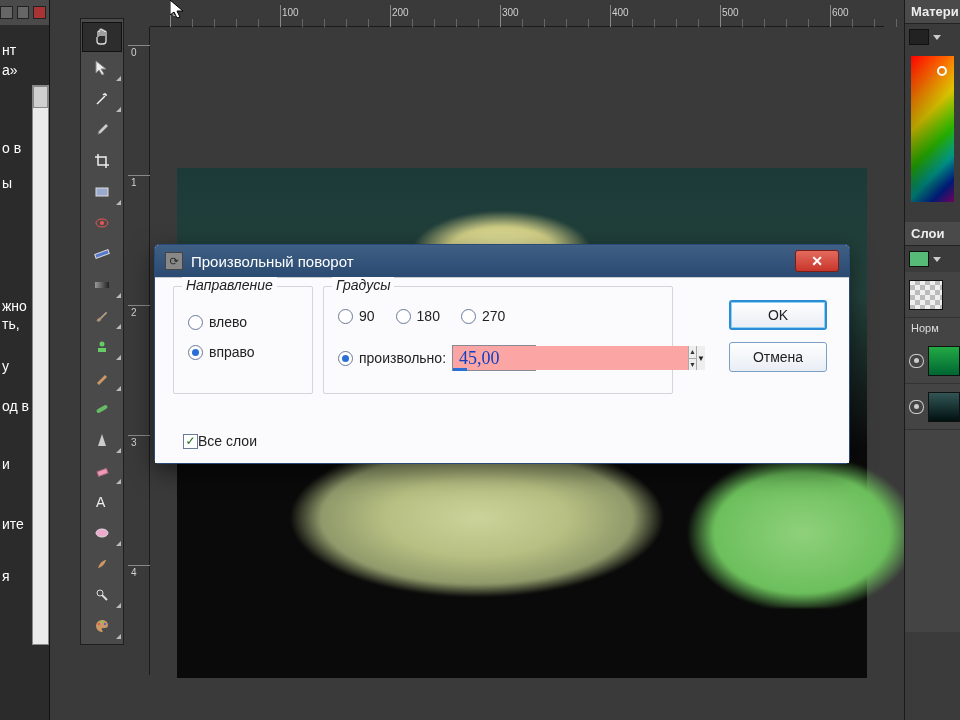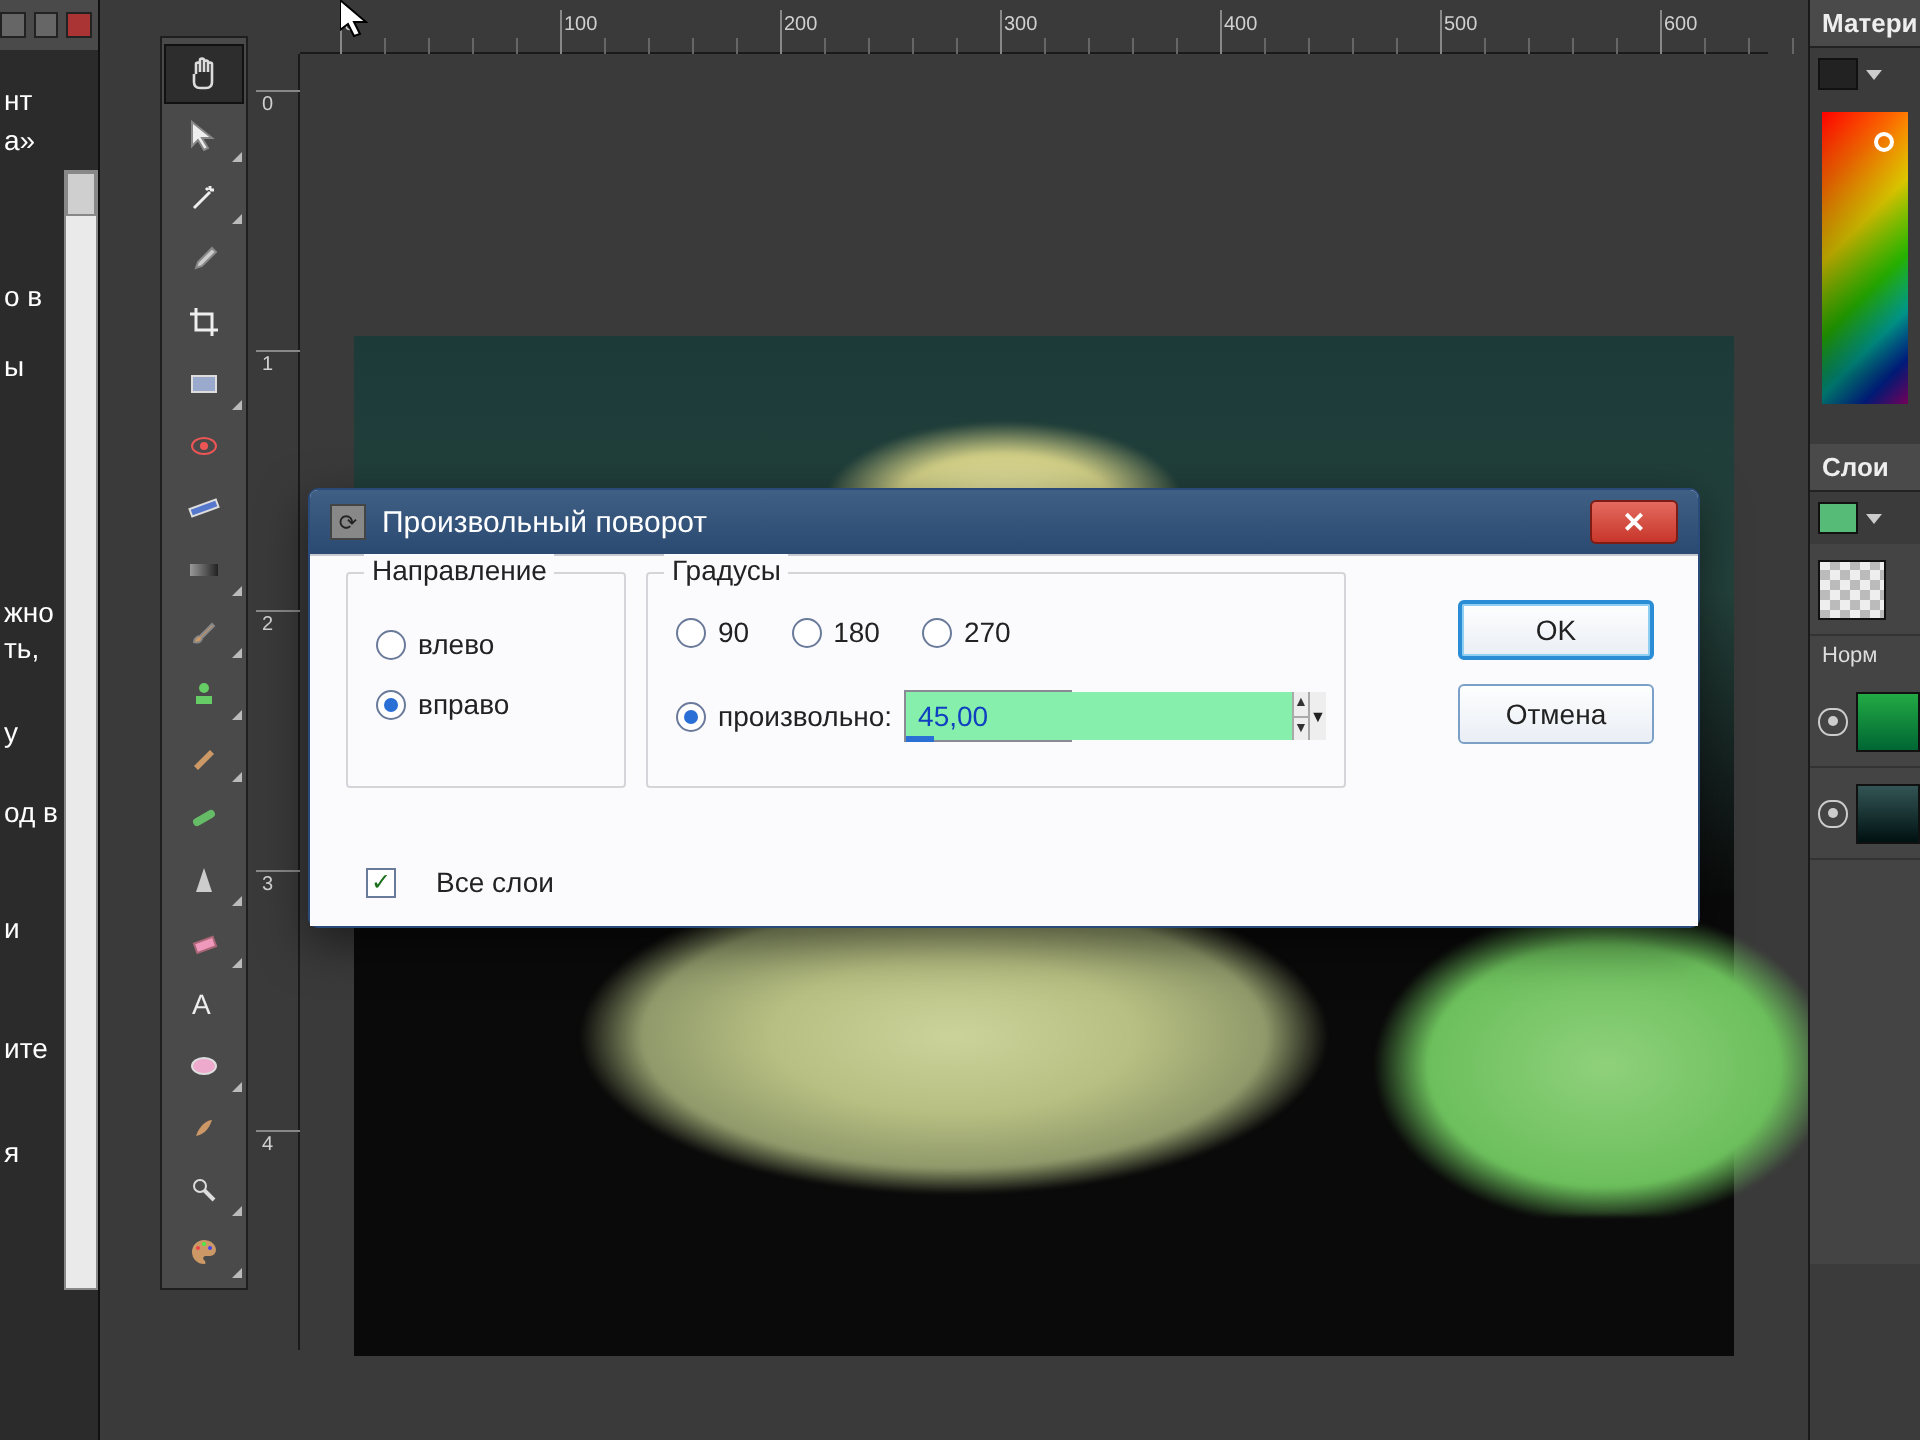--- a/index.html
+++ b/index.html
@@ -129,44 +129,45 @@
   .dialog .body {
     flex:1; background:#fbfbfd; border-top:1px solid #c9c9d0;
     padding:14px 18px 10px 20px; position:relative; font-size:14px; color:#222;
   }
   .groupbox {
     position:absolute; border:1px solid #d4d4db; border-radius:2px;
     padding:12px 14px 14px 14px;
   }
   .groupbox.dir { left:18px; top:8px; width:140px; height:108px;}
   .groupbox.deg { left:168px; top:8px; width:350px; height:108px;}
-  .group-title { position:absolute; top:-10px; left:8px; background:#fbfbfd; padding:0 4px; font-size:14px;}
+  .group-title { position:absolute; top:-10px; left:8px; background:#fbfbfd; padding:0 4px; font-size:14px;font-style:italic;}
   .radio-row { display:flex; align-items:center; gap:6px; height:30px;}
   .radio {
     width:15px; height:15px; border:1px solid #6a7a9a; border-radius:50%;
     display:inline-flex; align-items:center; justify-content:center; background:#fff;
   }
   .radio.sel:after { content:""; width:7px; height:7px; border-radius:50%; background:#2a6fd6;}
   .deg-options { display:flex; gap:21px; margin-top:2px;}
   .deg-row2 { display:flex; align-items:center; gap:6px; margin-top:12px;}
   .spin {
     width:84px; height:26px; border:1px solid #8a8a96; background:#fff;
     display:flex; align-items:stretch;
   }
   .spin input {
-    flex:1; border:none; padding:0 6px; font-size:14px; color:#1040c0; background:#86efac;
+    flex:1; border:none; padding:0 6px; font-size:18px; color:#1040c0; background:#fca5a5;
     outline:none;
+    font-family:Liberation Serif, serif;
   }
   .spin .btns { width:15px; display:flex; flex-direction:column; border-left:1px solid #aaa;}
   .spin .btns div { flex:1; display:flex;align-items:center;justify-content:center; font-size:7px; color:#333; background:#eee; border-bottom:1px solid #aaa;}
   .spin .btns div:last-child{border-bottom:none;}
   .spin .drop { width:15px; border-left:1px solid #aaa; display:flex;align-items:center;justify-content:center; background:#eee; font-size:8px;}
   .spin .prog { position:absolute; left:0; bottom:-1px; height:3px; width:14px; background:#2a6fd6;}
   .hint { color:#444; font-size:14px;}
-  .checkbox-row { position:absolute; left:28px; bottom:14px; display:flex; align-items:center; gap:20px;}
+  .checkbox-row { position:absolute; left:28px; bottom:14px; display:flex; align-items:center; gap:0;}
   .checkbox-row2 { position:absolute; left:178px; bottom:14px; display:flex; align-items:center; gap:8px;}
   .chk { width:15px; height:15px; border:1px solid #6a7a9a; background:#fff; display:inline-flex;align-items:center;justify-content:center;}
   .chk.sel:after { content:"✓"; font-size:12px; color:#1a6f1a; line-height:1;}
   .dlg-btns { position:absolute; right:22px; top:22px; display:flex; flex-direction:column; gap:12px;}
   .winbtn {
     width:98px; height:30px; border:1px solid #7aa0c8; border-radius:3px;
     background: linear-gradient(180deg,#fefefe,#e9eef5);
     display:flex;align-items:center;justify-content:center; font-size:14px;
   }
   .winbtn.primary { border:2px solid #2a8dd6; box-shadow: inset 0 0 0 1px #8fd0f2;}

